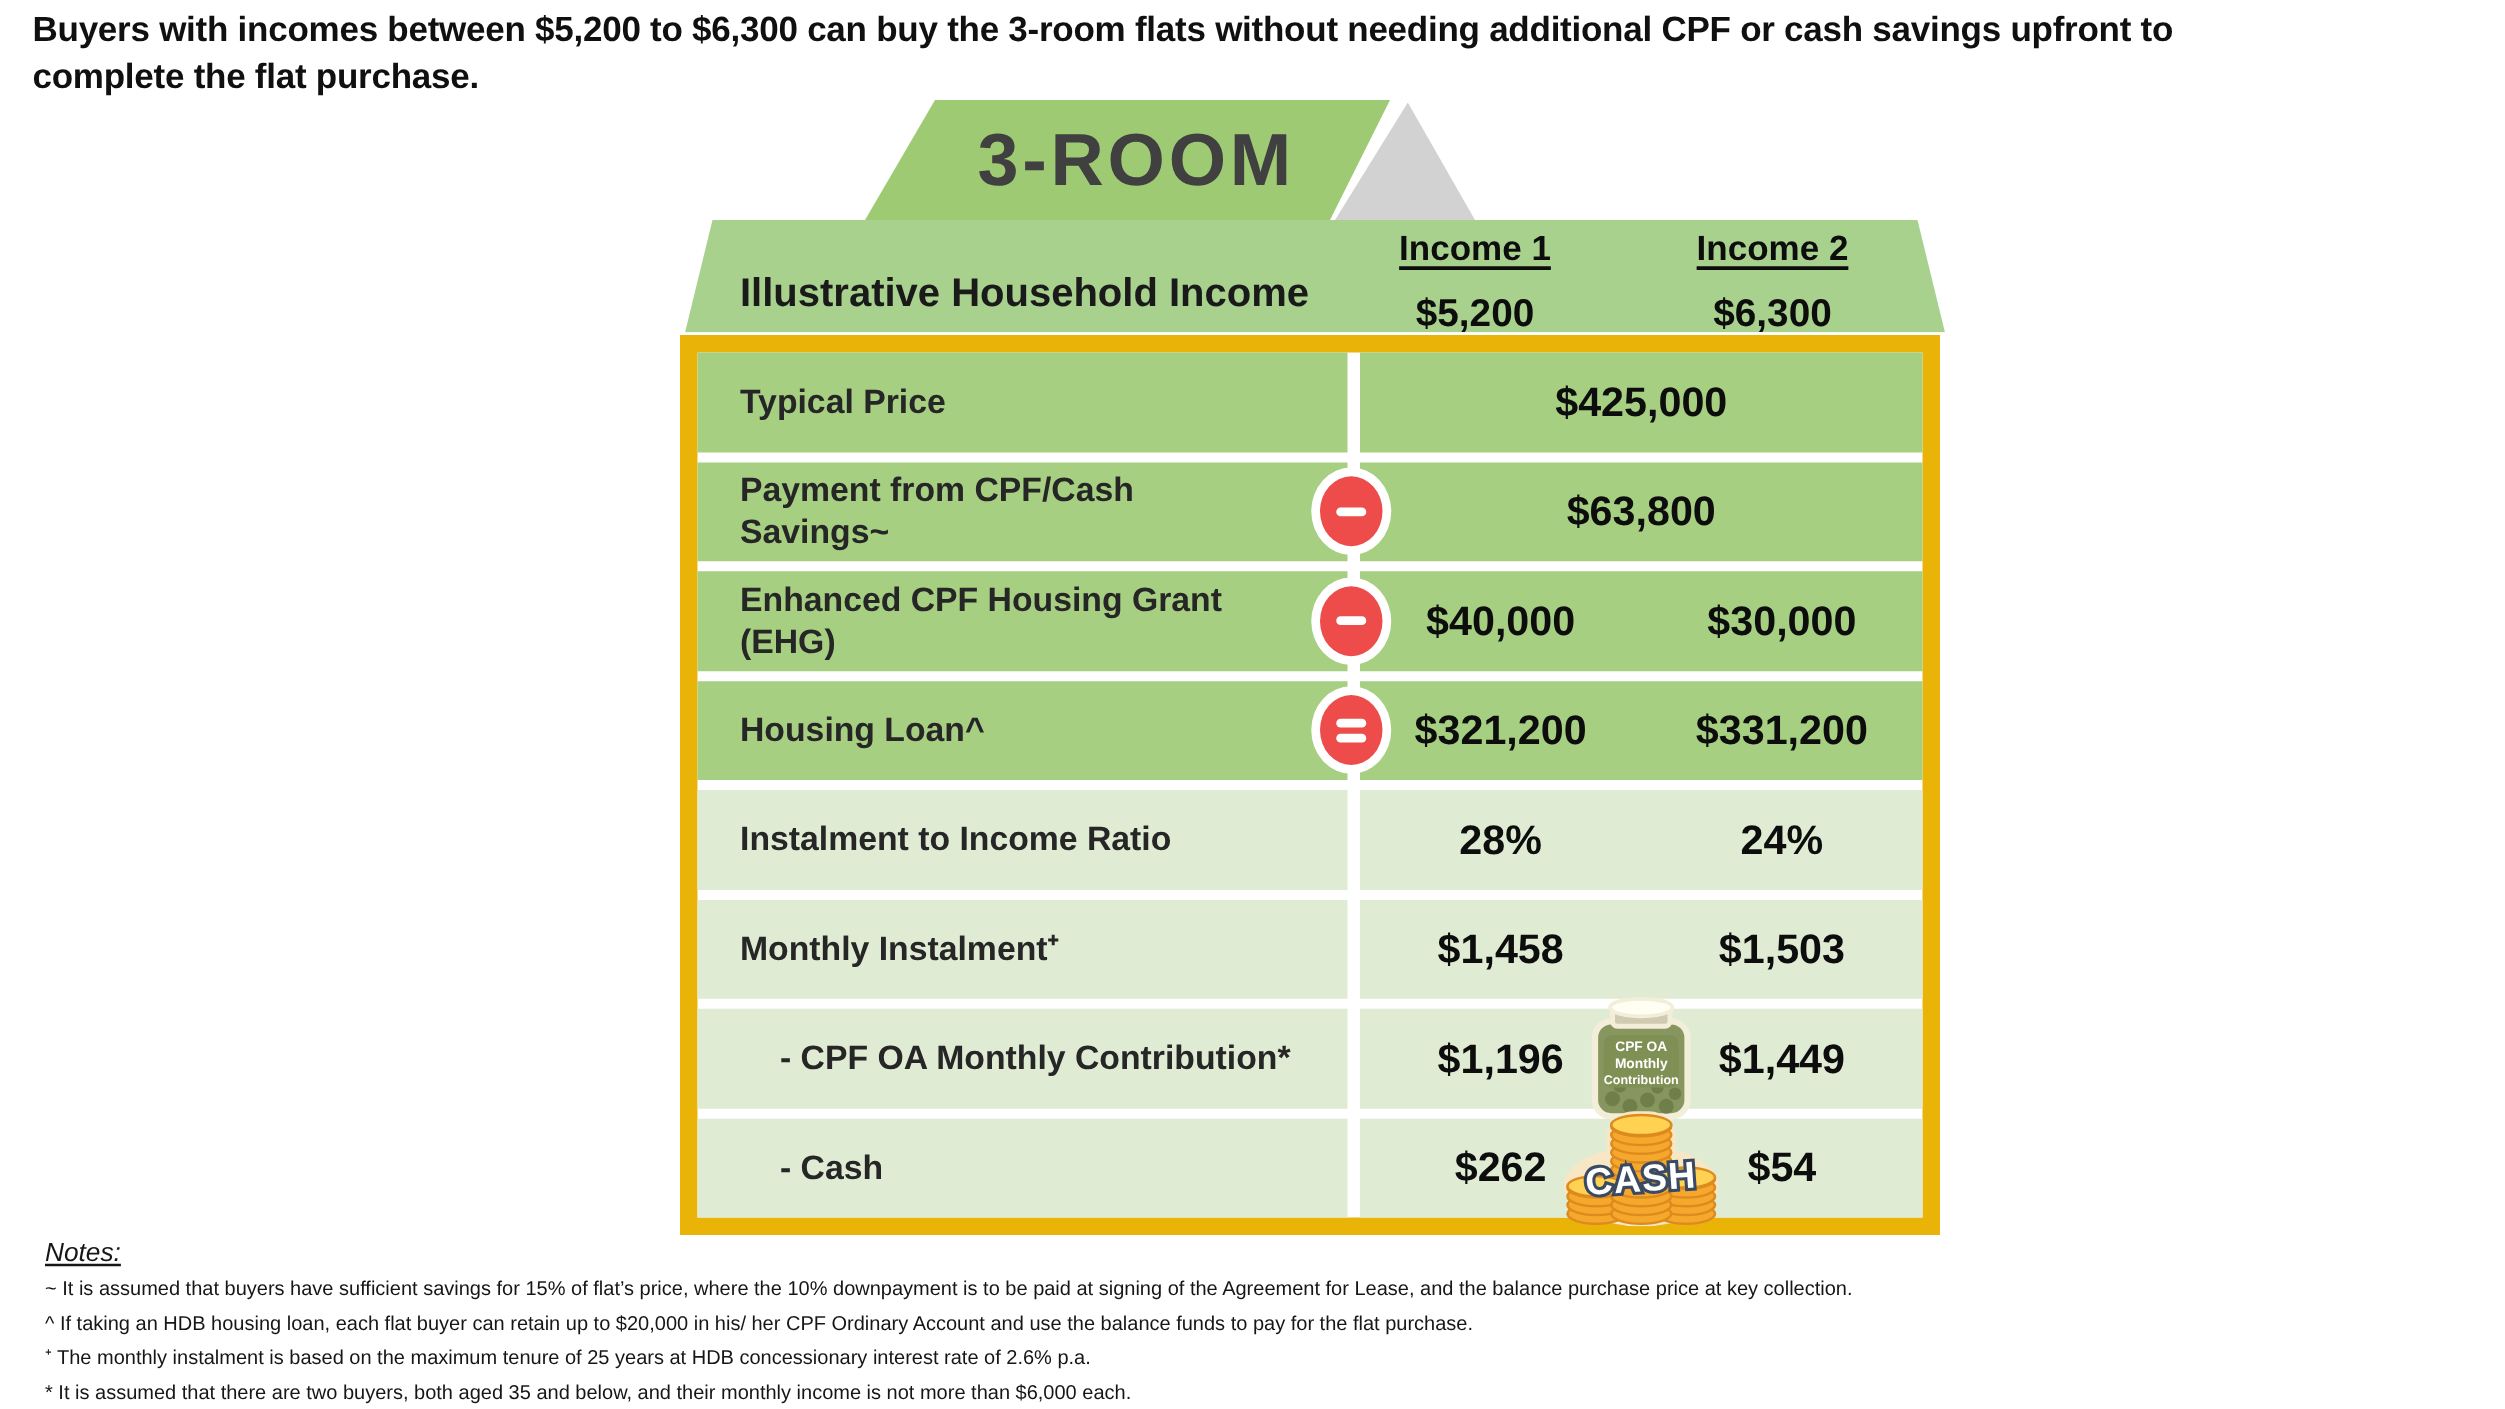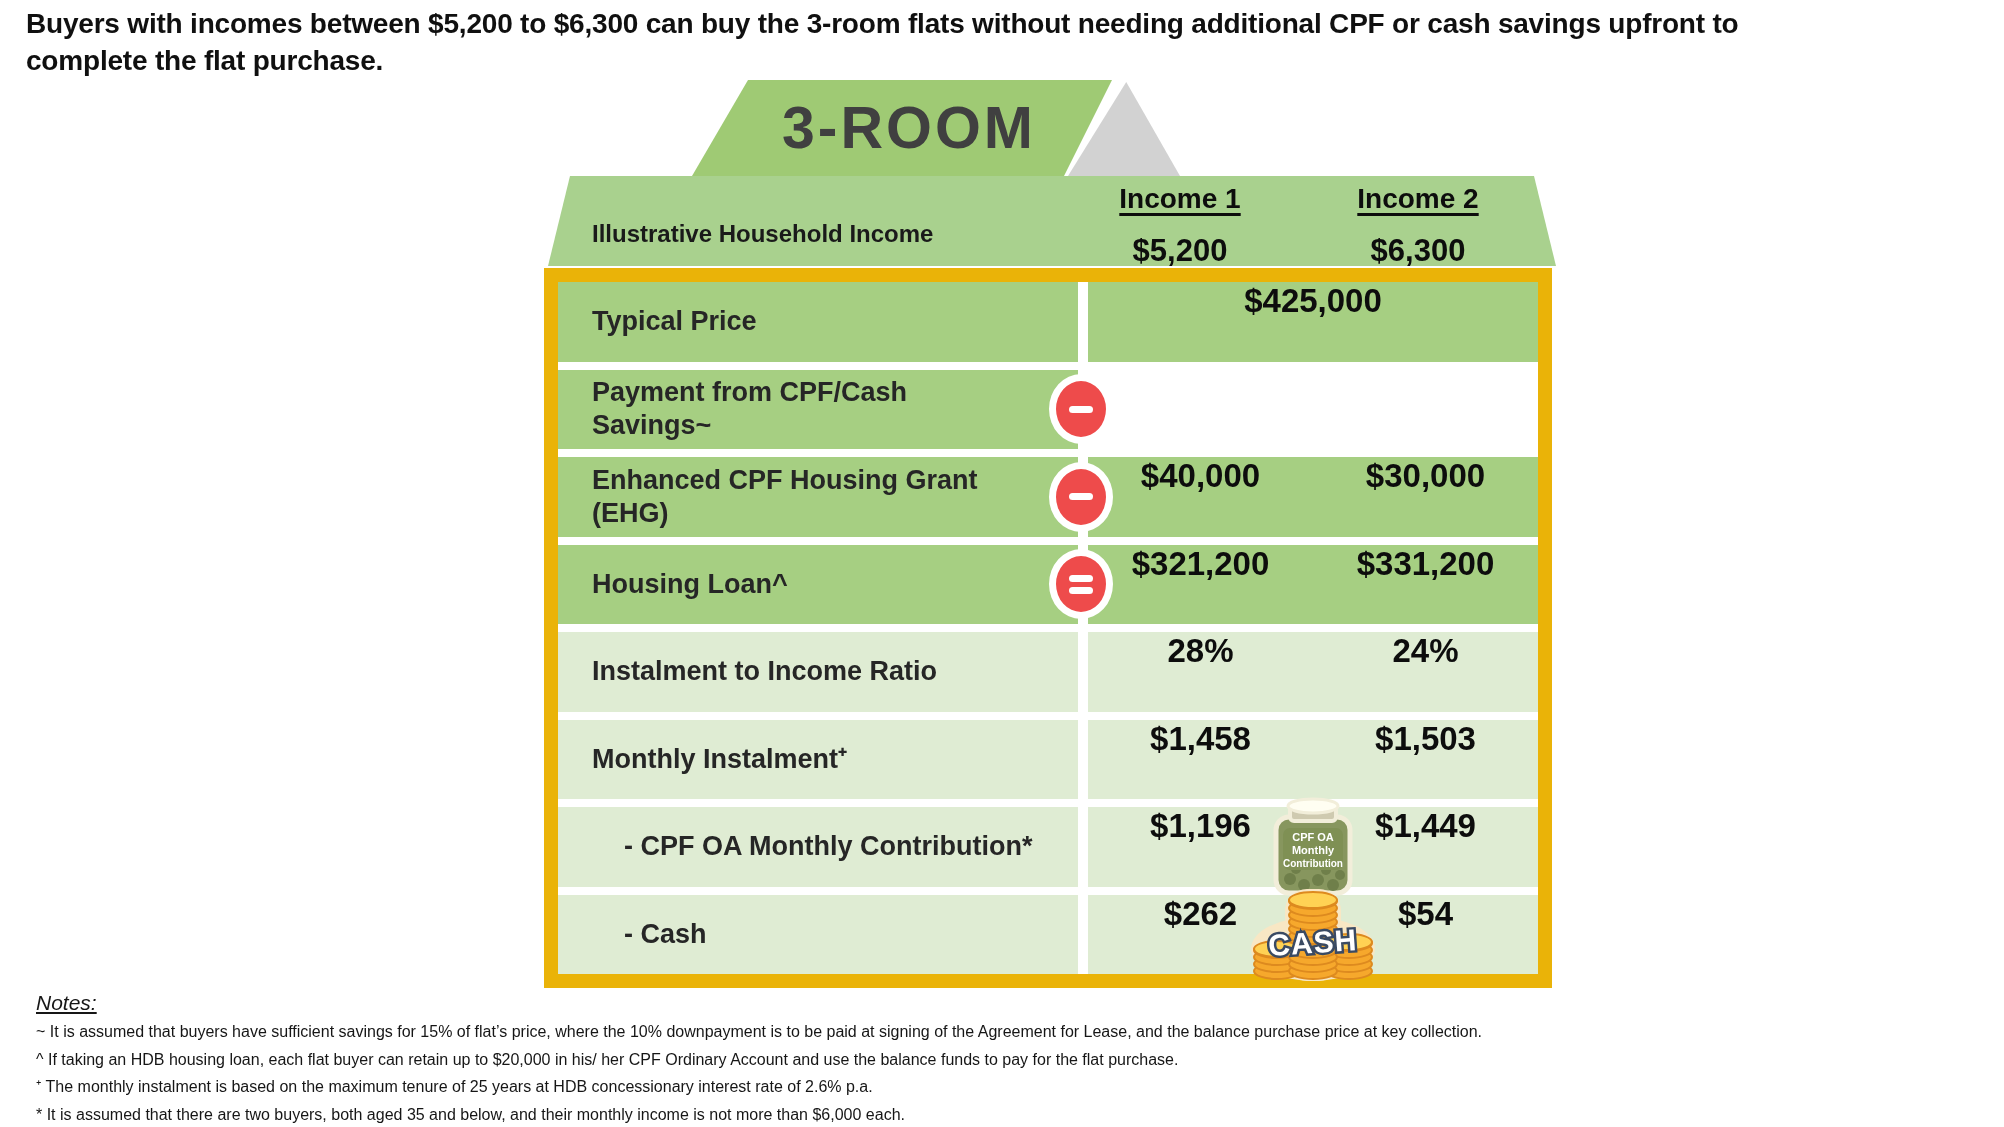--- a/index.html
+++ b/index.html
@@ -14,36 +14,36 @@
   .roof{position:absolute;left:680px;top:80px;width:450px;height:96px;background:#9fca74;
     clip-path:polygon(68px 0,432px 0,384px 96px,12px 96px);
     display:flex;align-items:center;justify-content:center;z-index:2}
   .roof-label{font-size:59px;font-weight:bold;color:#404040;letter-spacing:3px;transform:translateX(4px)}
   .gray-tri{position:absolute;left:1068px;top:82px;width:112px;height:94px;background:#d2d2d2;
     clip-path:polygon(52% 0,0 100%,100% 100%);z-index:1}
   
   .band{position:absolute;left:548px;top:176px;width:1008px;height:90px;background:#a9d18e;
     clip-path:polygon(22px 0,986px 0,1008px 90px,0 90px);z-index:2}
   .band-label{position:absolute;left:44px;top:0;height:116px;display:flex;align-items:center;
-    font-size:24px;font-weight:bold;color:#1a1a1a}
+    font-size:32px;font-weight:bold;color:#1a1a1a}
   .income-col{position:absolute;top:7px;width:240px;text-align:center;color:#0d0d0d}
   .income-col.c1{left:512px}.income-col.c2{left:750px}
   .income-name{font-size:28px;font-weight:bold;text-decoration:underline;
     text-decoration-thickness:3px;text-underline-offset:5px}
   .income-value{font-size:31px;font-weight:bold;margin-top:18px}
   
   .htable{position:absolute;left:544px;top:268px;width:1008px;height:720px;background:#eab308;
     padding:14px;box-sizing:border-box}
   .tbody{width:100%;height:100%;background:#ffffff;display:flex;flex-direction:column;gap:8px}
   .trow{flex:1;display:flex;gap:10px;position:relative}
   .c-label{width:520px;box-sizing:border-box;display:flex;align-items:center;padding-left:34px;
     font-size:27px;font-weight:bold;color:#262626;line-height:33px}
   .c-label span{max-width:420px;display:inline-block}
   .trow.indent .c-label{padding-left:66px}
-  .c-values{flex:1;display:flex;align-items:flex-start;justify-content:center;position:relative}
+  .c-values{flex:1;display:flex;align-items:center;justify-content:center;position:relative}
   .dark .c-label,.dark .c-values{background:#a6cf82}
   .light .c-label,.light .c-values{background:#dfecd3}
   .span-val{font-size:33px;font-weight:bold;color:#0d0d0d}
   .v2{width:50%;text-align:center;font-size:33px;font-weight:bold;color:#0d0d0d}
   
   .op{position:absolute;left:491px;top:50%;transform:translateY(-50%);
     width:50px;height:56px;border-radius:50%;background:#ee4b4b;border:7px solid #ffffff;
     display:flex;flex-direction:column;align-items:center;justify-content:center;z-index:3}
   .op .bar{width:24px;height:7px;border-radius:3.5px;background:#ffffff}
   .op.eq .bar{margin:2.5px 0}
@@ -91,20 +91,23 @@
       </div>
     </div>
 
     <div class="trow dark">
       <div class="op">
           <div class="bar"></div>
         </div>
       <div class="c-label">
           <span>Payment from CPF/Cash Savings~</span>
         </div>
+      <div class="c-values">
+        <span class="span-val">$63,800</span>
+      </div>
     </div>
 
     <div class="trow dark">
       <div class="op">
           <div class="bar"></div>
         </div>
       <div class="c-label">
           <span>Enhanced CPF Housing Grant (EHG)</span>
         </div>
       <div class="c-values">

